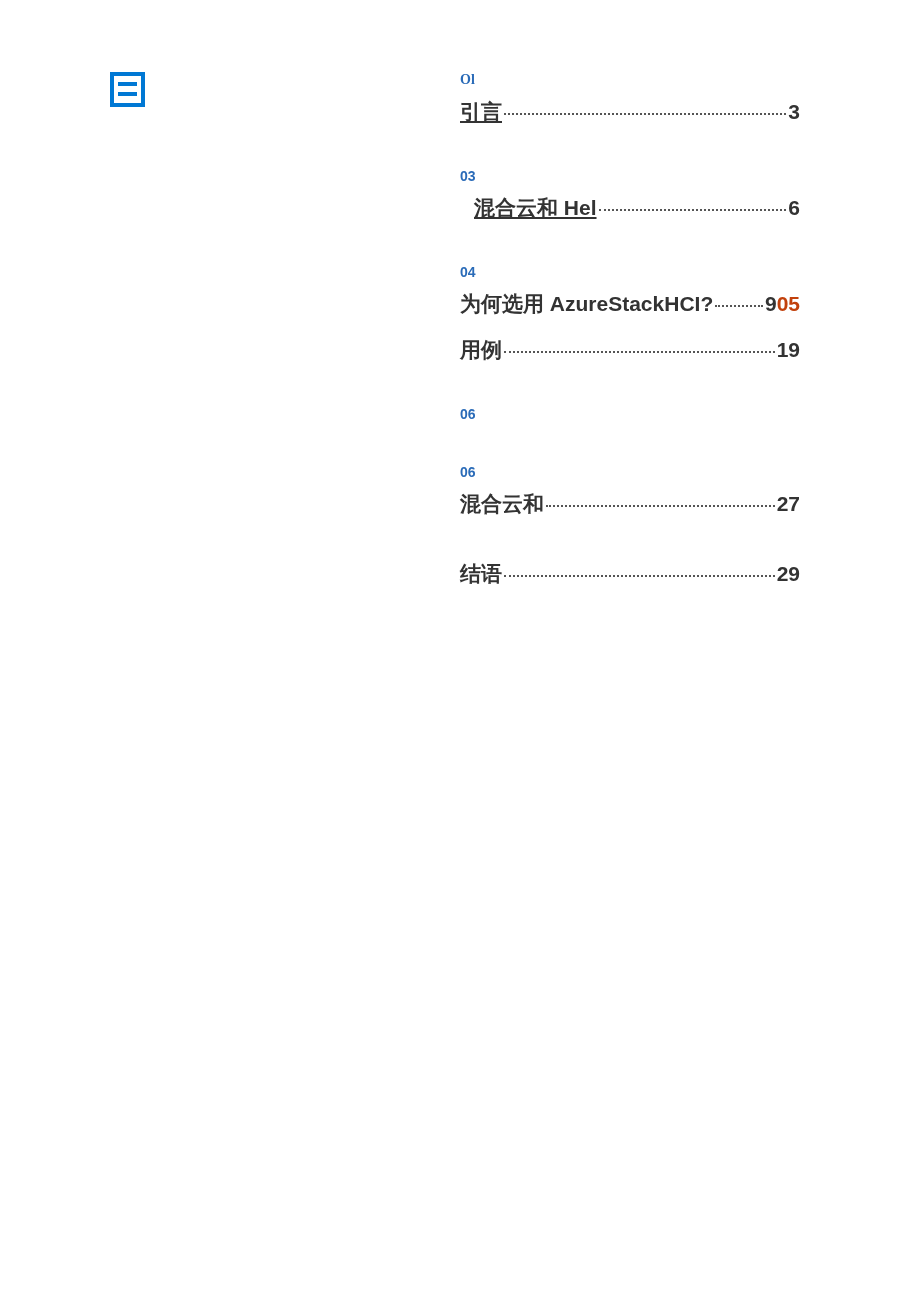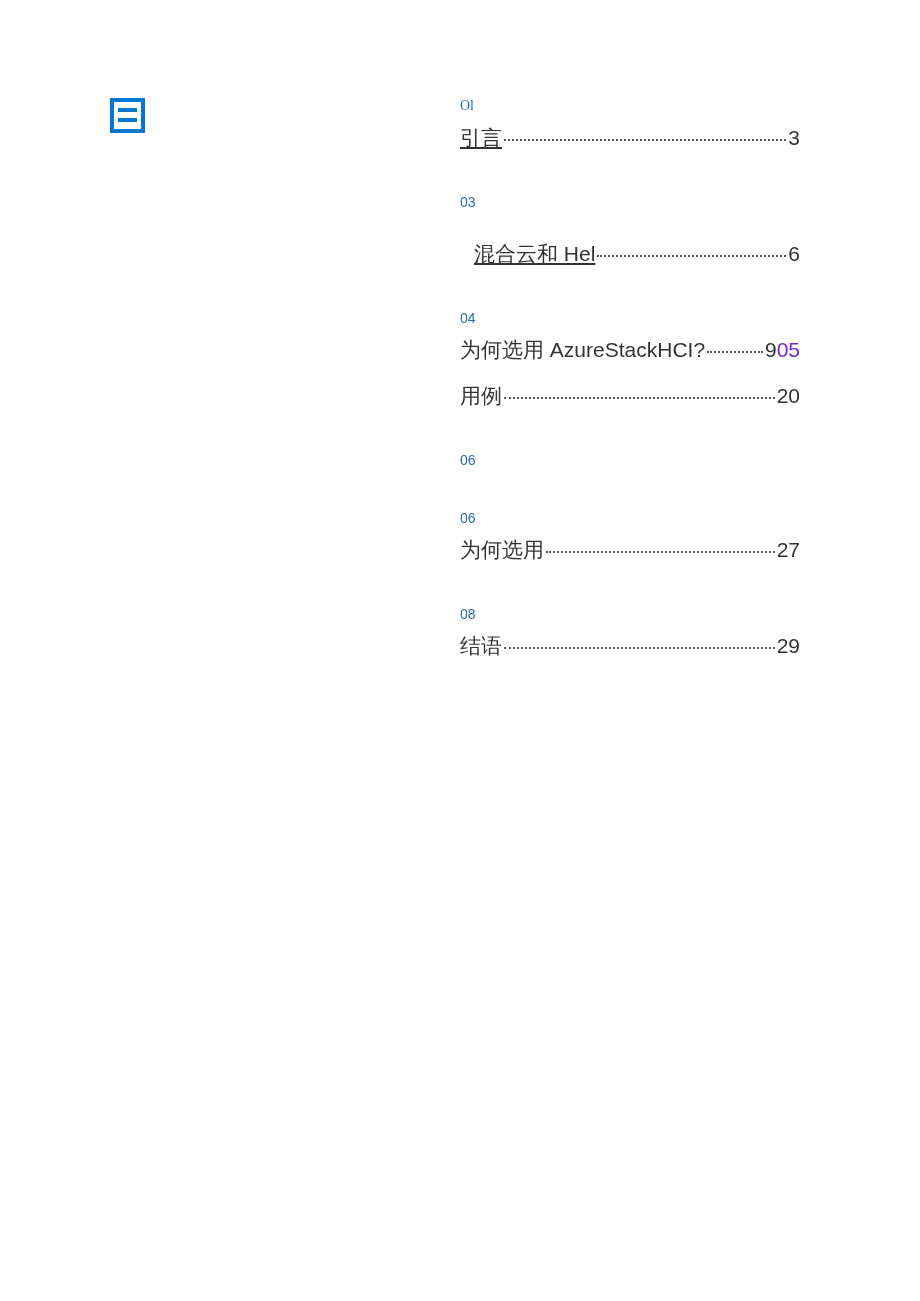--- a/index.html
+++ b/index.html
@@ -5,21 +5,22 @@
   * { margin: 0; padding: 0; box-sizing: border-box; }
   body {
     width: 920px;
     height: 1301px;
     background: #ffffff;
     font-family: "Microsoft YaHei", "PingFang SC", Arial, sans-serif;
     position: relative;
   }
   .page {
     display: flex;
-    padding-top: 98px;
+    padding-top: 72px;
+    font-weight: bold;
   }
   .left-col {
     width: 460px;
     padding-left: 110px;
   }
   .mulu-icon {
     width: 35px;
     height: 35px;
     border: 4px solid #0078d4;
     position: relative;
@@ -53,30 +54,30 @@
   .toc-line {
     display: flex;
     align-items: baseline;
     font-size: 21px;
     color: #333;
     margin-bottom: 18px;
   }
   .toc-line:last-child { margin-bottom: 0; }
   .toc-title { white-space: nowrap; }
   .toc-title.underline { text-decoration: underline; }
-  .toc-title.indent { padding-left: 14px; margin-top: 20px; }
+  .toc-title.indent { padding-left: 14px; }
   .dots {
     flex: 1;
     border-bottom: 2px dotted #555;
     margin: 0 2px;
     position: relative;
     top: -4px;
   }
   .toc-page { white-space: nowrap; }
-  .page-suffix { color: #6d28d9; }
+  .page-suffix { color: #c2410c; }
 </style>
 </head>
 <body>
 
 <div class="page">
   <div class="left-col">
     <span class="mulu-icon"></span>
   </div>
   <div class="right-col" id="toc-container">
       <div class="section">
@@ -98,36 +99,35 @@
       <div class="section">
         <div class="section-num">04</div>
         <div class="toc-line">
           <span class="toc-title">为何选用 AzureStackHCI?</span>
           <span class="dots"></span>
           <span class="toc-page"><span>9</span><span class="page-suffix">05</span></span>
         </div>
         <div class="toc-line">
           <span class="toc-title">用例</span>
           <span class="dots"></span>
-          <span class="toc-page"><span>20</span></span>
+          <span class="toc-page"><span>19</span></span>
         </div>
       </div>
       <div class="section">
         <div class="section-num">06</div>
       </div>
       <div class="section">
         <div class="section-num">06</div>
         <div class="toc-line">
-          <span class="toc-title">为何选用</span>
+          <span class="toc-title">混合云和</span>
           <span class="dots"></span>
           <span class="toc-page"><span>27</span></span>
         </div>
       </div>
       <div class="section">
-        <div class="section-num">08</div>
         <div class="toc-line">
           <span class="toc-title">结语</span>
           <span class="dots"></span>
           <span class="toc-page"><span>29</span></span>
         </div>
       </div>
     </div>
 </div>
 
 </body></html>

